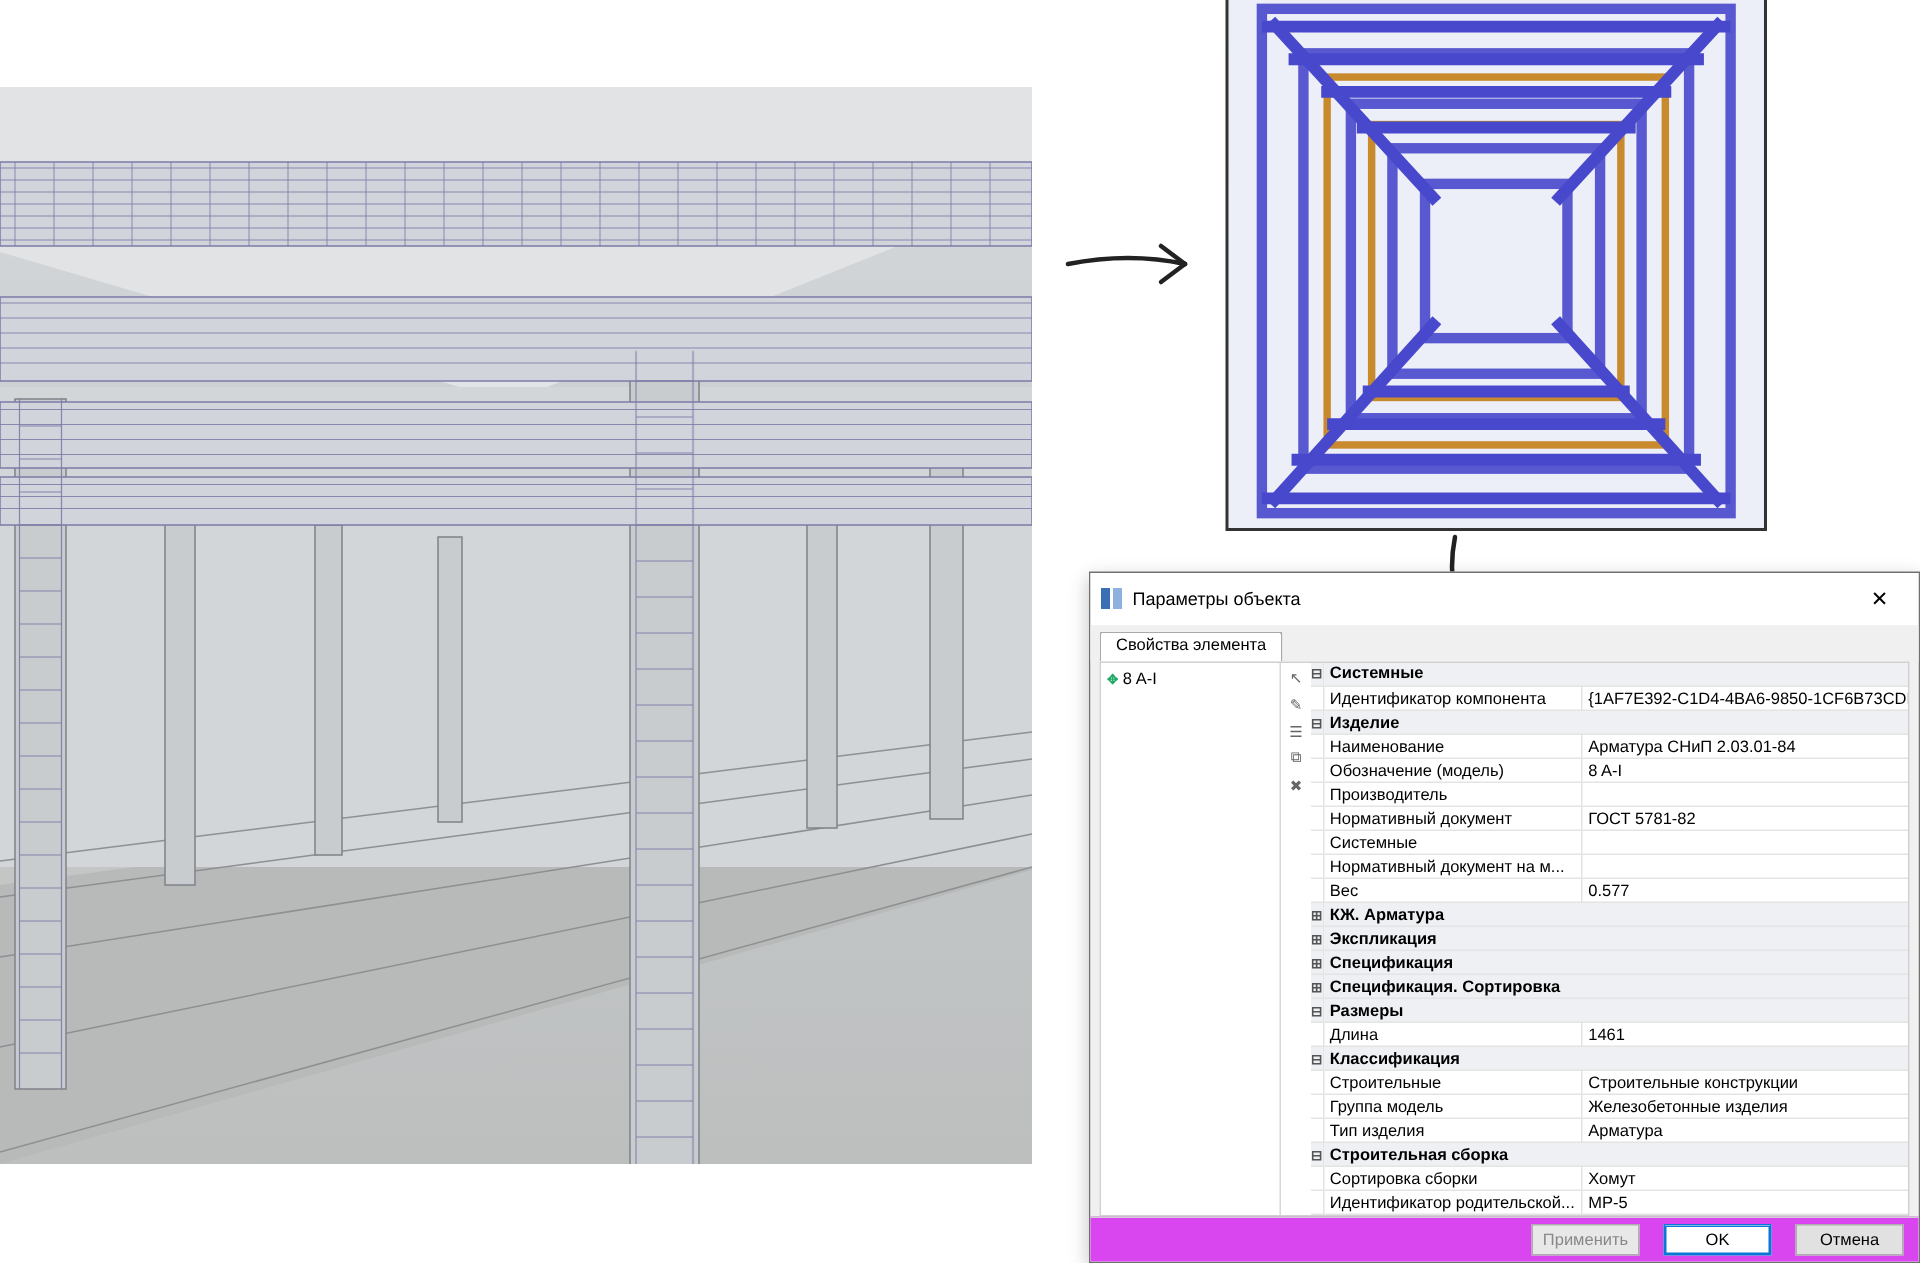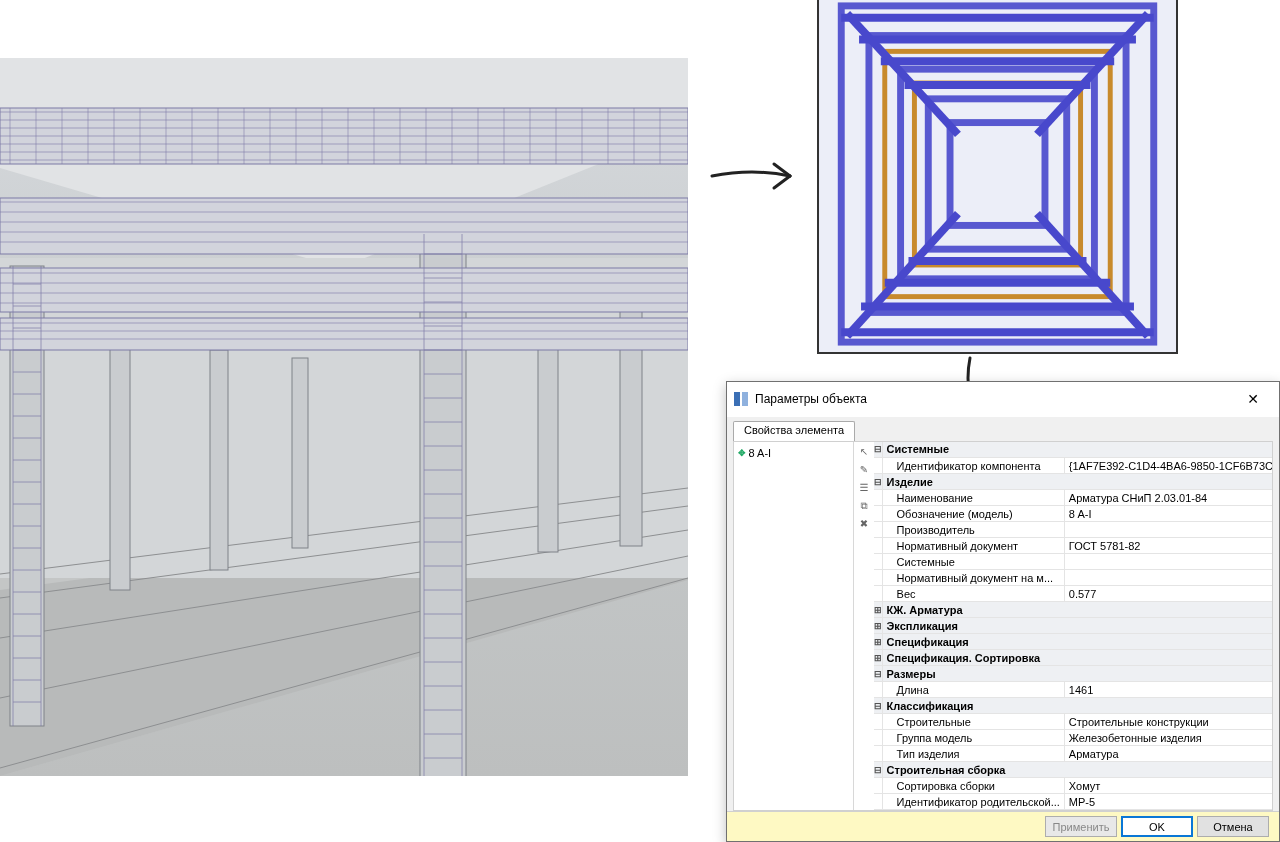--- a/index.html
+++ b/index.html
@@ -80,25 +80,25 @@
   .tool-col { width:20px; display:flex; flex-direction:column; align-items:center; padding-top:2px; gap:2px; }
   .tool-btn { width:16px; height:16px; display:flex; align-items:center; justify-content:center; font-size:10px; color:#666; cursor:pointer; }
 
   .grid { flex:1; overflow:auto; font-size:11px; display:flex; }
   .grid-main { flex:1; }
   .grid table { width:100%; border-collapse:collapse; }
   .grid td { border-bottom:1px solid #e4e4e4; border-right:1px solid #e4e4e4; padding:1px 4px; height:16px; vertical-align:middle; background:#fff; white-space:nowrap; overflow:hidden; text-overflow:ellipsis; }
   .grid .hdr td { background:#eef0f3; font-weight:bold; }
   .grid td.k { width:140px; color:#000; }
   .grid td.i { width:14px; text-align:center; color:#555; font-size:9px; padding:0; }
-  .grid .ind1 td.k { padding-left:14px; }
+  .grid .ind1 td.k { padding-left:4px; }
 
   .dlg-footer {
-    height:30px; border-top:1px solid #d0d0d0; background:#fef9c3;
-    display:flex; justify-content:flex-end; align-items:center; gap:4px; padding:0 10px;
+    height:30px; border-top:1px solid #d0d0d0; background:#d946ef;
+    display:flex; justify-content:flex-end; align-items:center; gap:16px; padding:0 10px;
   }
   .btn { min-width:72px; height:21px; border:1px solid #adadad; background:#e1e1e1; font-size:11px; cursor:pointer; }
   .btn.primary { border-color:#0a77d6; background:#fff; box-shadow: inset 0 0 0 1px #0a77d6; }
   .btn:disabled { color:#888; background:#e8e8e8; cursor:default; }
 </style>
 </head>
 <body>
 
 <div class="viewport-left">
   <svg viewBox="0 0 688 718">

